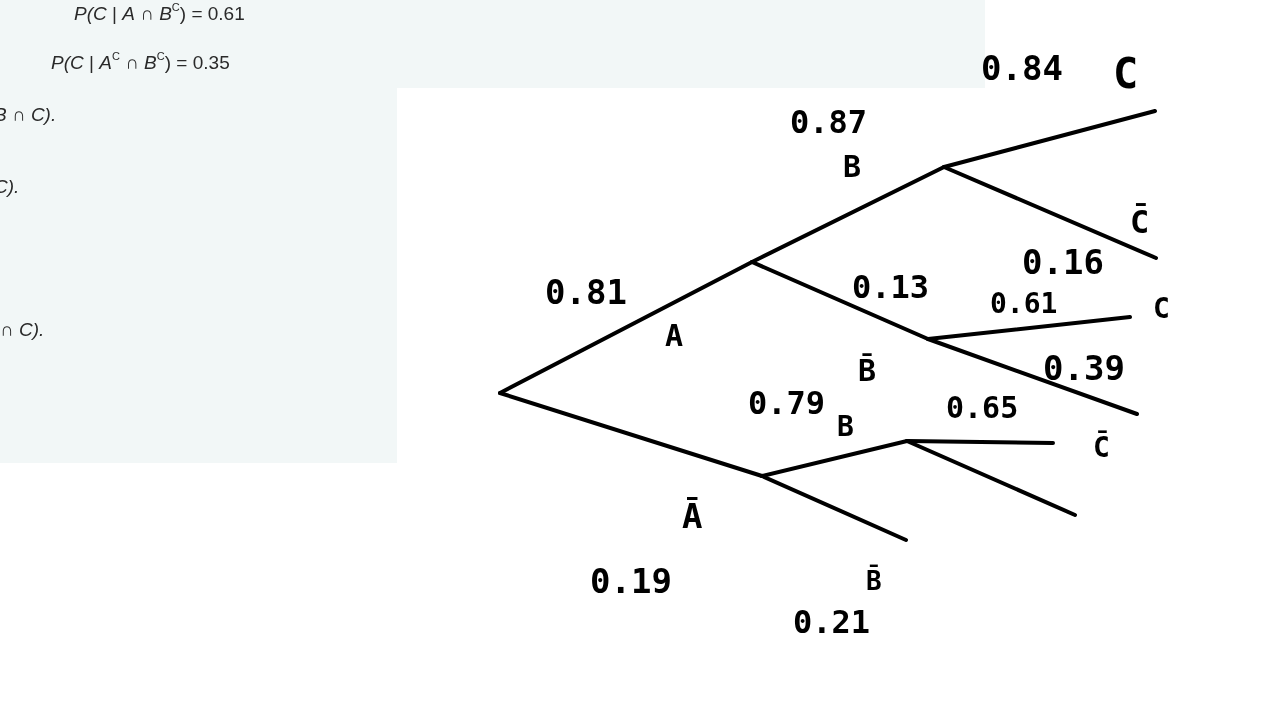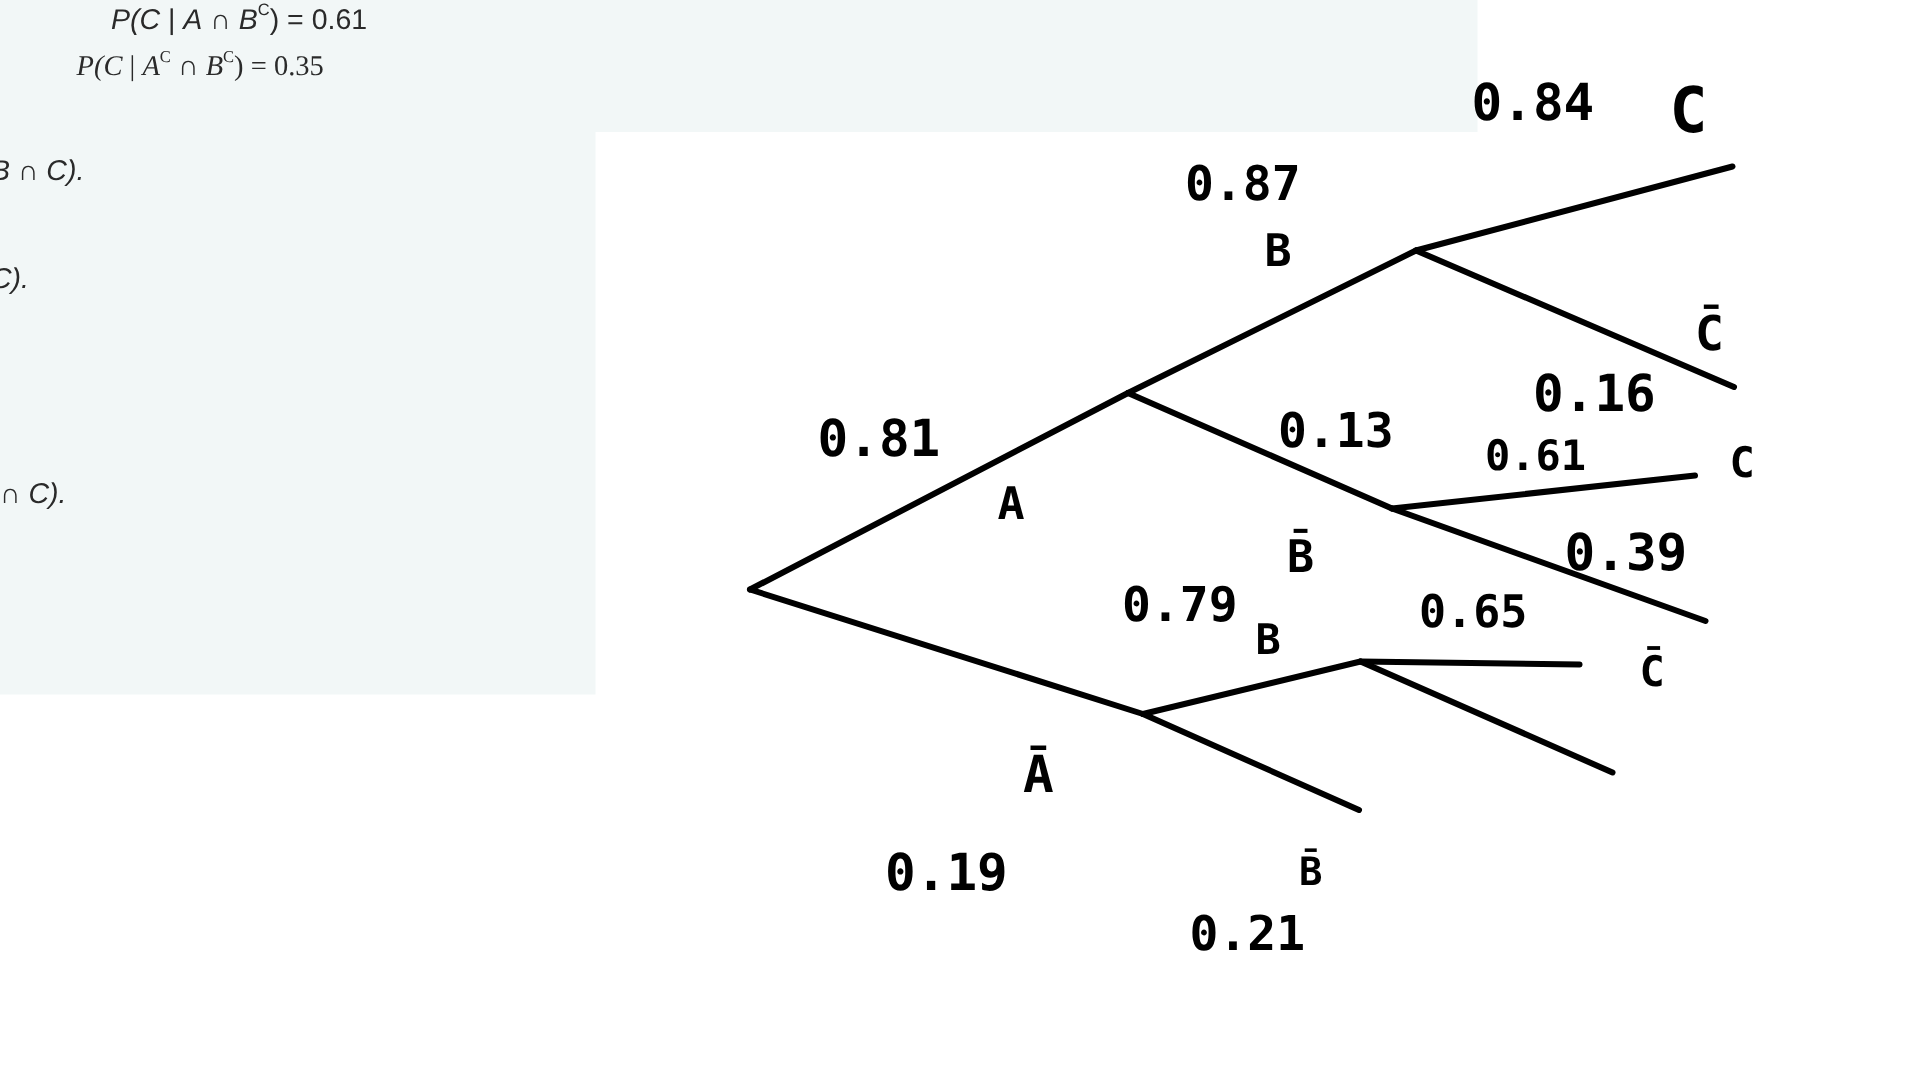--- a/index.html
+++ b/index.html
@@ -36,21 +36,21 @@
 </head>
 <body>
 
 <div class="bg-top"></div>
 <div class="bg-left"></div>
 
 <div class="formula" style="left:46px; top:3px;margin-left:28px;">
   <i>P(</i><i>C</i> <span>|</span> <i>A</i> <span>∩</span> <i>B</i><sup>C</sup><span>) = </span><span>0.61</span>
 </div>
 
-<div class="formula" style="left:51px; top:34px;font-family:Liberation Serif, serif;">
+<div class="formula" style="left:51px; top:52px;">
   <i>P(</i><i>C</i> <span>|</span> <i>A</i><sup>C</sup> <span>∩</span> <i>B</i><sup>C</sup><span>) = </span><span>0.35</span>
 </div>
 
 <div class="frag" style="left:-6px; top:104px;">B ∩ C).</div>
 <div class="frag" style="left:-6px; top:176px;">C).</div>
 <div class="frag" style="left:0px; top:319px;">∩ C).</div>
 
 <svg class="tree" viewBox="0 0 1280 720">
   <g stroke="#000" stroke-width="4" stroke-linecap="round" fill="none">
     <line x1="500" y1="393" x2="752" y2="262"></line>

